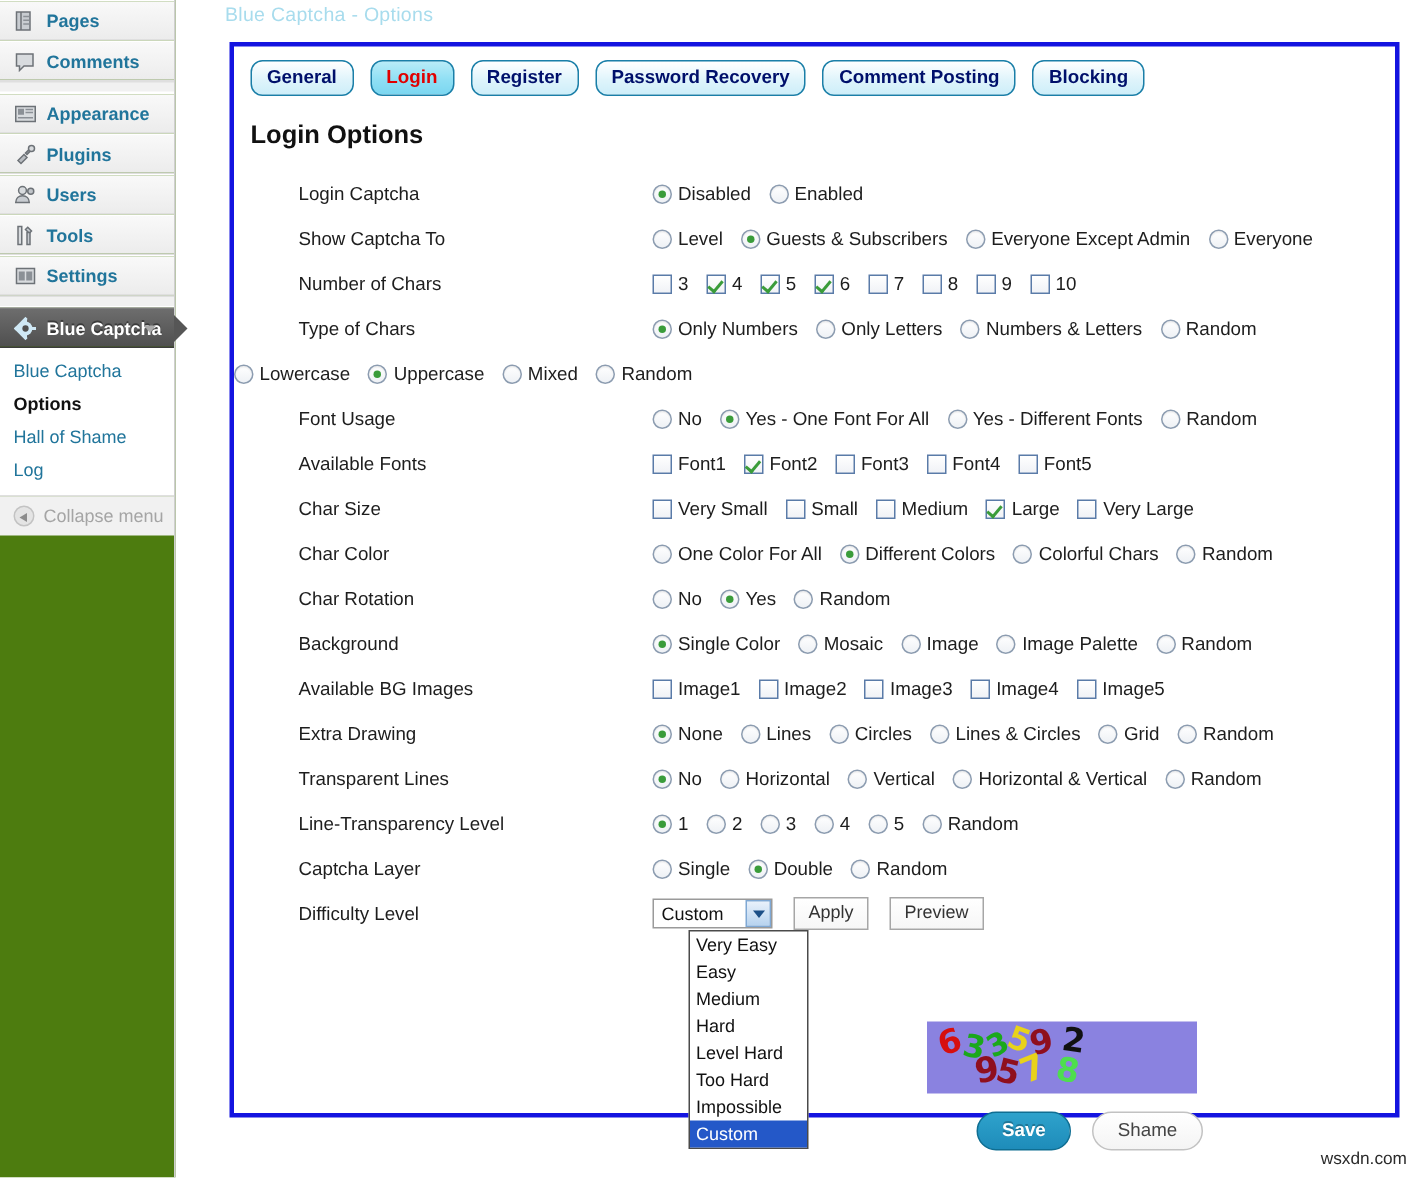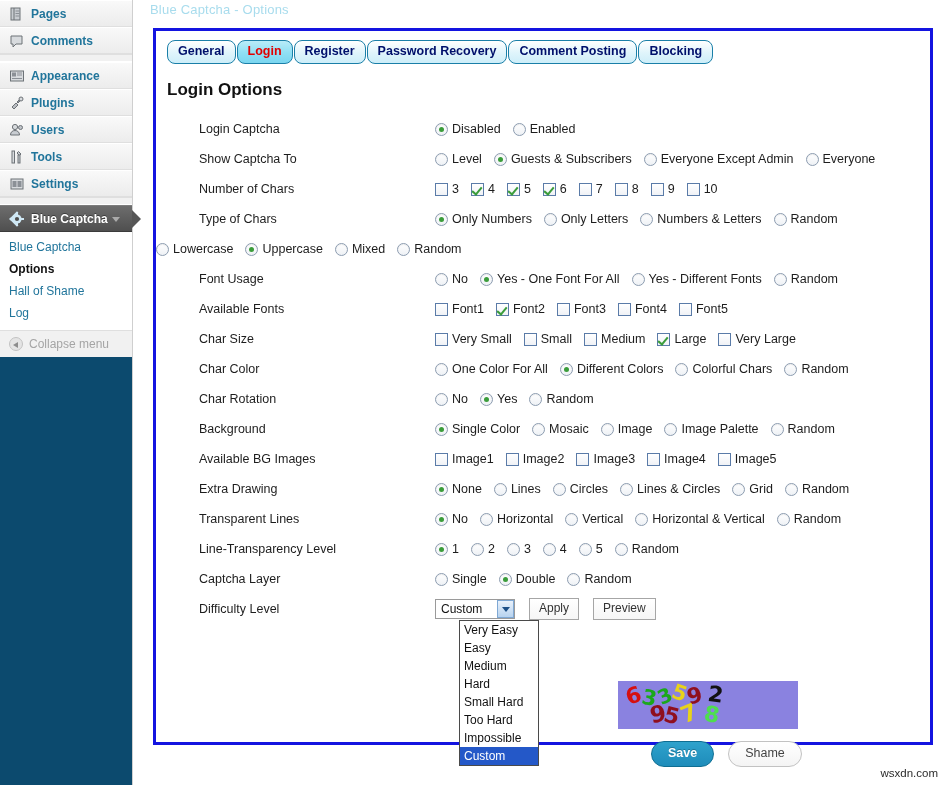--- a/index.html
+++ b/index.html
@@ -12,22 +12,22 @@
   }
   #page {
     position: relative;
     width: 948px; height: 785px;
     background: #fff;
   }
 
   
   #sidebar {
     position: absolute; left: 0; top: 0;
-    width: 133px; height: 785px;
-    background: #0c4a6e;
+    width: 117px; height: 785px;
+    background: #4d7c0f;
     border-right: 1px solid #cfcfcf;
   }
   .nav-item {
     position: relative;
     height: 27px;
     display: flex; align-items: center;
     padding-left: 9px;
     font-size: 12px; font-weight: bold;
     color: #21759b;
     background: linear-gradient(to bottom,#f9f9f9 0%, #ececec 100%);
@@ -102,21 +102,21 @@
   }
 
   #panel {
     position: absolute; left: 19px; top: 28px;
     width: 780px; height: 717px;
     border: 3px solid #1414e0;
     background: #fff;
   }
 
   
-  #tabs { padding: 9px 0 0 11px; display: flex; gap: 1px; }
+  #tabs { padding: 9px 0 0 11px; display: flex; gap: 11px; }
   .tab {
     border: 1px solid #1a7fa8;
     border-radius: 8px;
     background: linear-gradient(to bottom,#ffffff 0%, #dff4fb 55%, #cdeef9 100%);
     color: #00106b;
     font-size: 12.5px; font-weight: bold;
     padding: 4px 10px 5px 10px;
     cursor: pointer;
     white-space: nowrap;
     line-height: 13px;
@@ -771,21 +771,21 @@
               <span>Custom</span>
               <span class="sel-arrow">
                   <i></i>
                 </span>
             </div>
             <div class="dropdown" id="dropdown">
                 <div class="dd-item">Very Easy</div>
                 <div class="dd-item">Easy</div>
                 <div class="dd-item">Medium</div>
                 <div class="dd-item">Hard</div>
-                <div class="dd-item">Small Hard</div>
+                <div class="dd-item">Level Hard</div>
                 <div class="dd-item">Too Hard</div>
                 <div class="dd-item">Impossible</div>
                 <div class="dd-item sel">Custom</div>
               </div>
           </div>
           <div class="btn">Apply</div>
           <div class="btn">Preview</div>
         </div>
       </div>
 

